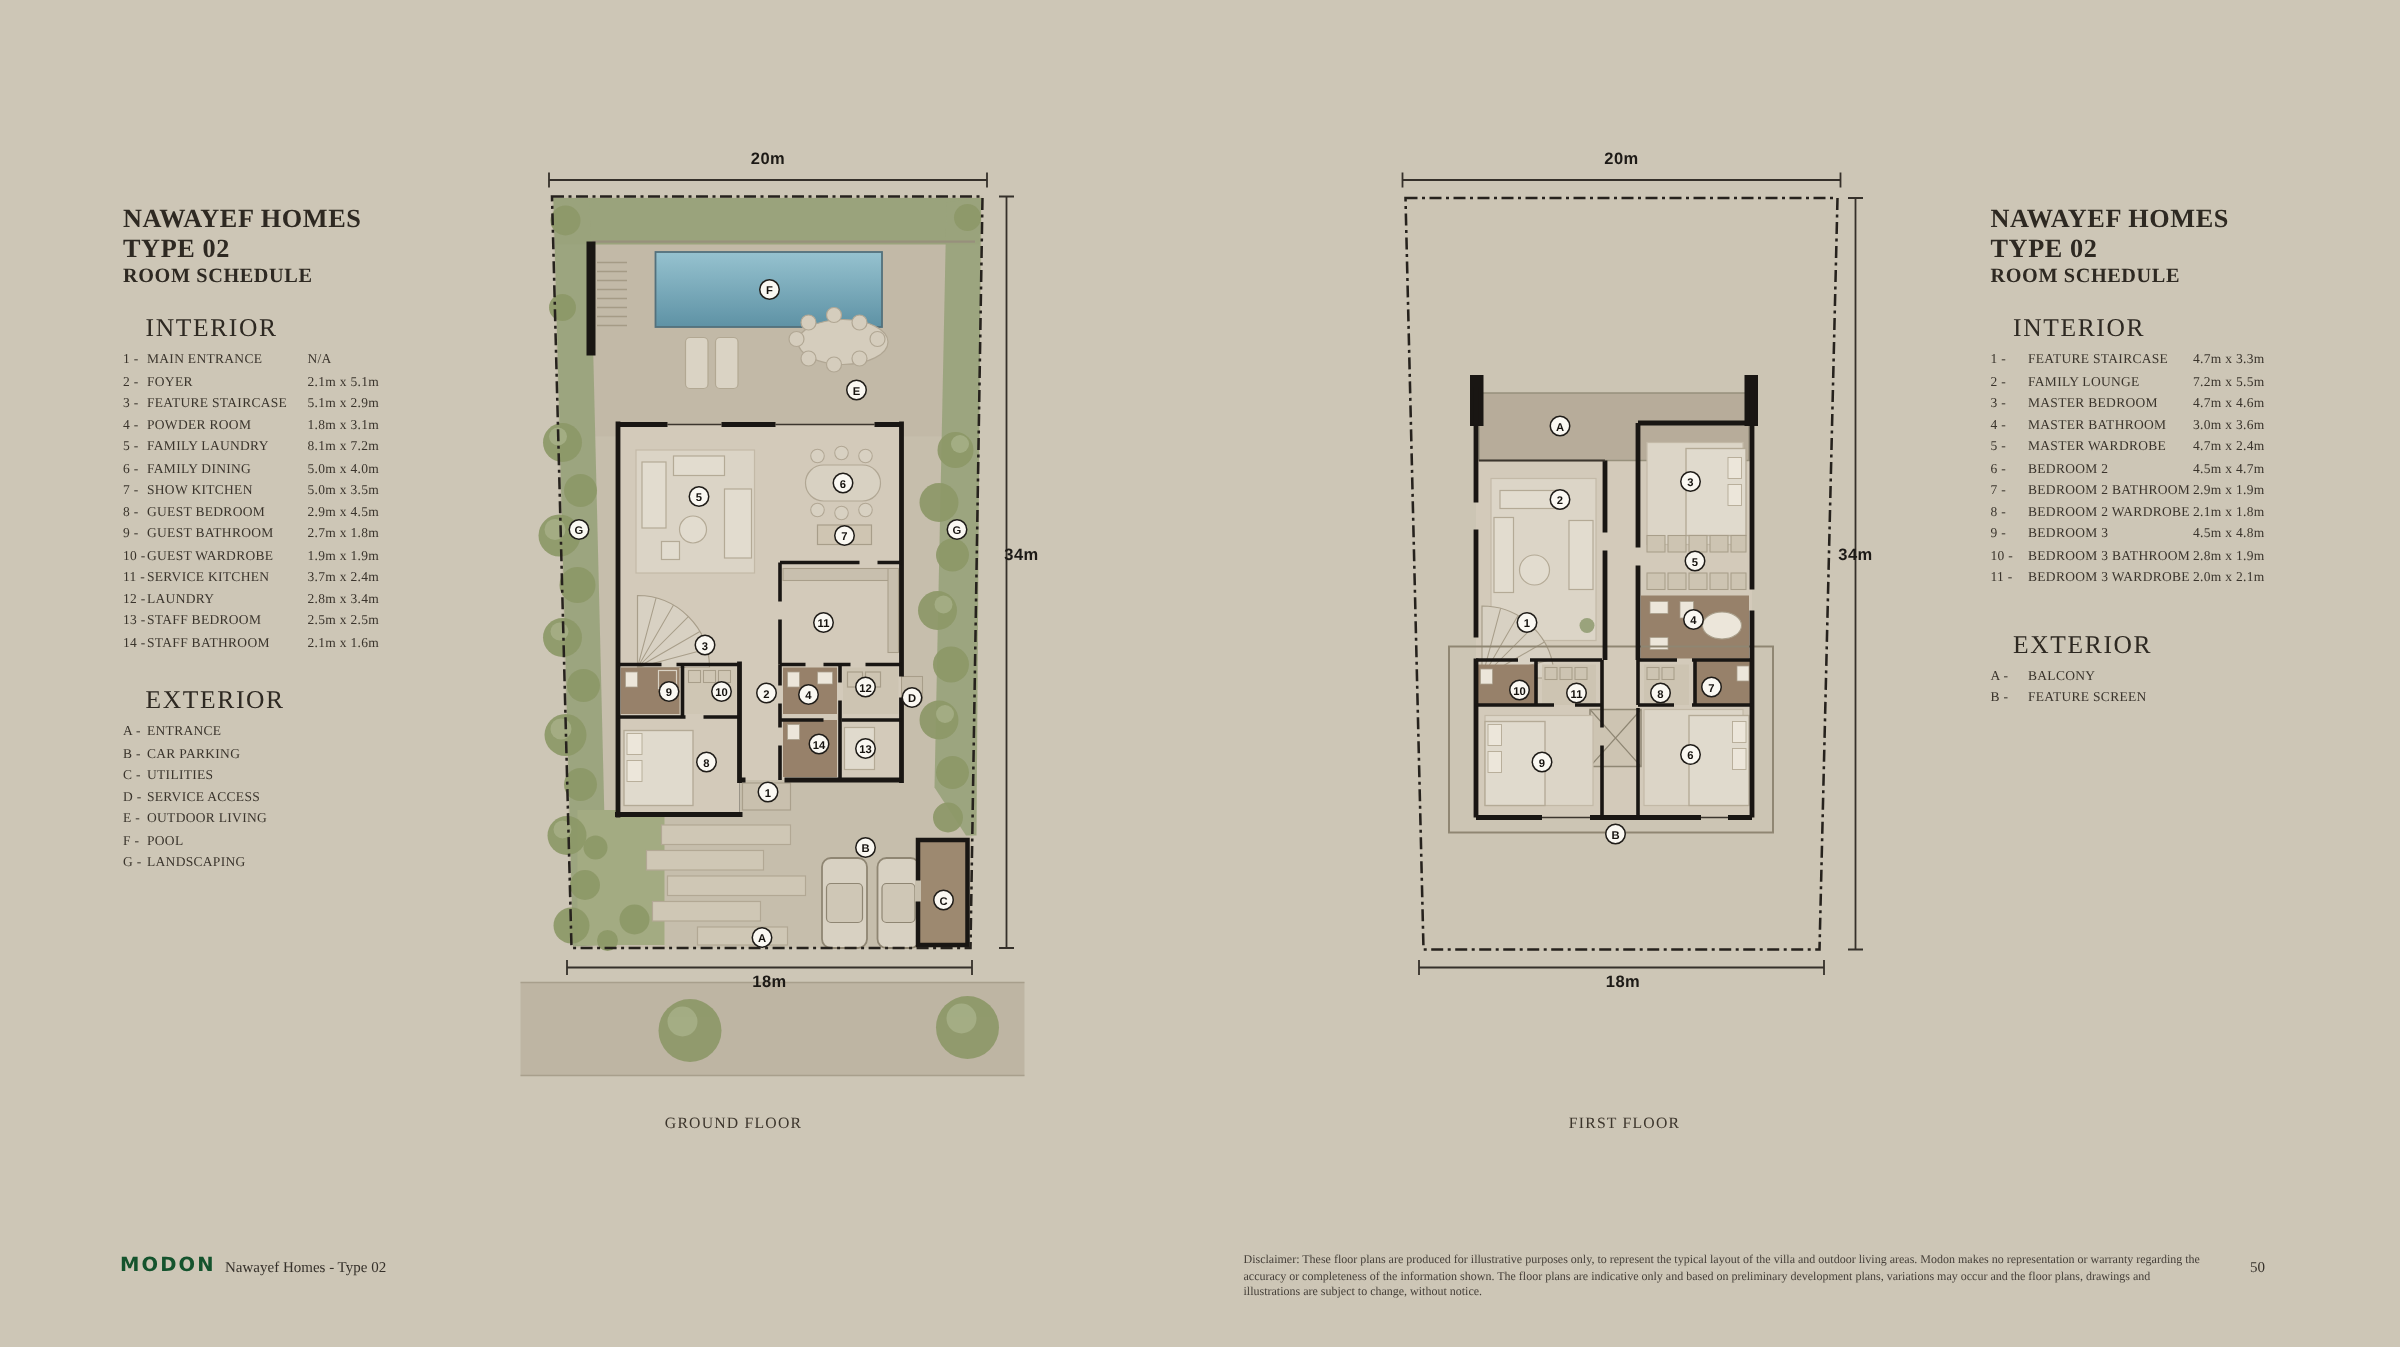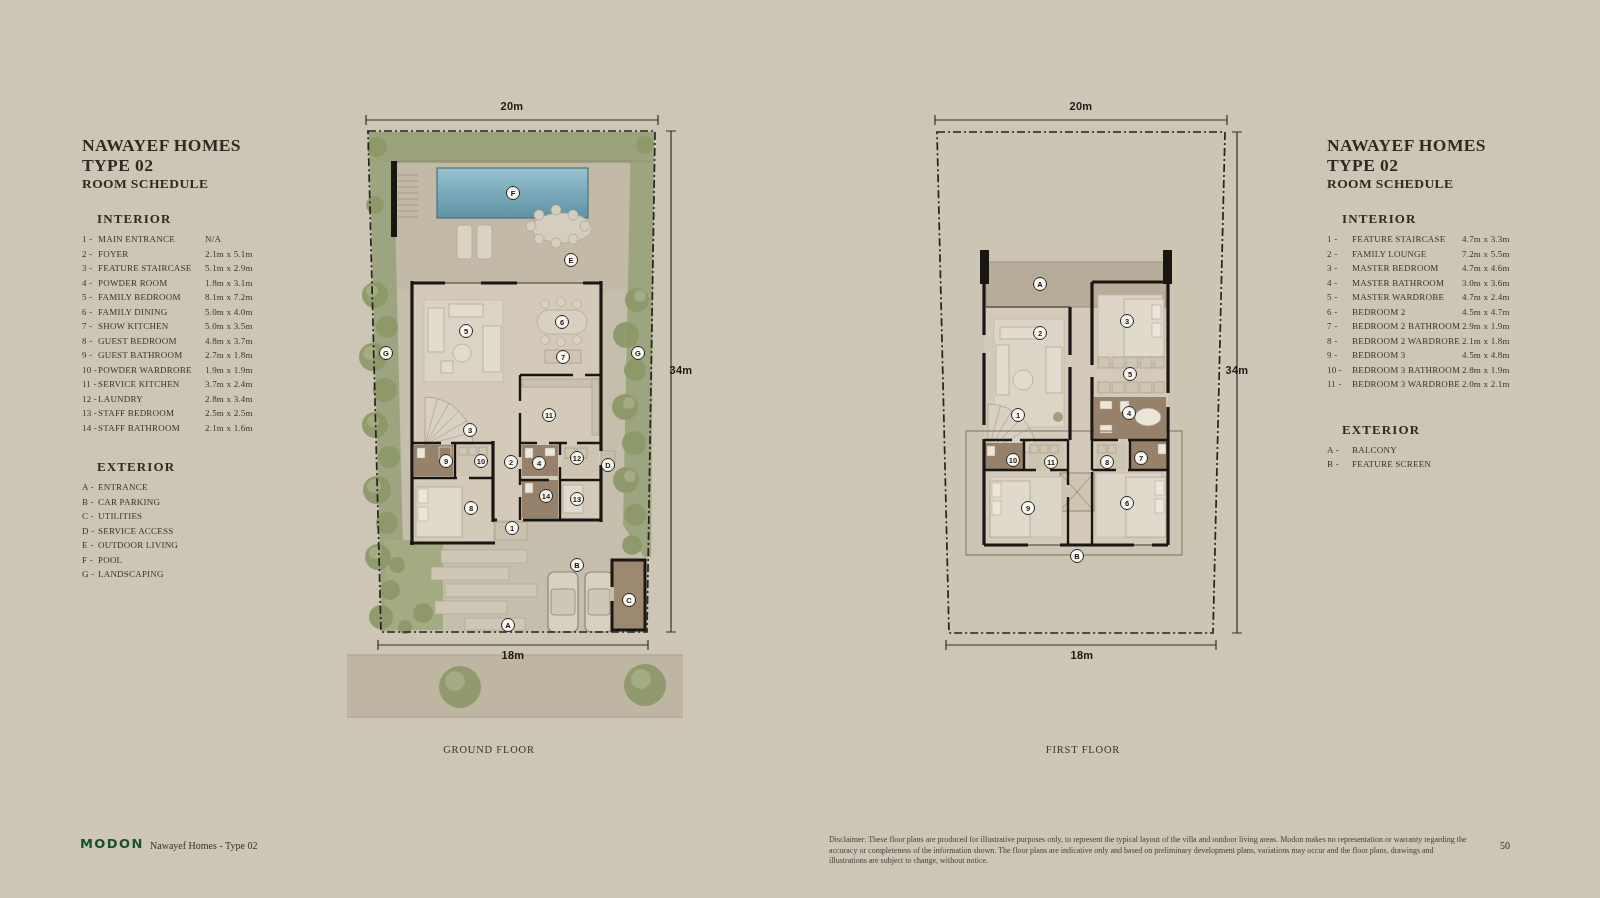--- a/index.html
+++ b/index.html
@@ -5,21 +5,21 @@
   html,body{margin:0;padding:0}
   body{width:1600px;height:898px;position:relative;overflow:hidden;
        background:#cdc6b6;font-family:"Liberation Serif",serif;color:#332d26;}
 
   
   .schedule{position:absolute;width:230px}
   .schedule h1{margin:0;font-size:17.5px;line-height:19.5px;font-weight:600;
                letter-spacing:.4px;color:#2e2922;font-family:"Liberation Serif",serif}
   .schedule h2{margin:1px 0 16px;font-size:13.5px;line-height:16px;font-weight:600;
                letter-spacing:.4px;color:#2e2922}
-  .schedule h3{margin:21px 0 7px 15px;font-size:13px;line-height:12px;font-weight:700;
+  .schedule h3{margin:21px 0 7px 15px;font-size:17px;line-height:12px;font-weight:400;
                letter-spacing:1.1px;color:#2e2922}
   .schedule h3.exterior{margin-top:26px}
   .schedule.right h3.exterior{margin-top:32px}
   .row{display:grid;grid-template-columns:16px 107px auto;
        font-size:9px;line-height:14.5px;letter-spacing:.2px;color:#3a342c}
   .schedule.right .row{grid-template-columns:25px 110px auto}
   .row .n::after{content:" -"}
   .row .nm,.row .dm{white-space:nowrap}
 
   
@@ -72,51 +72,51 @@
       </div>
 
       <div class="row">
         <span class="n">4</span>
         <span class="nm">POWDER ROOM</span>
         <span class="dm">1.8m x 3.1m</span>
       </div>
 
       <div class="row">
         <span class="n">5</span>
-        <span class="nm">FAMILY BEDROOM</span>
+        <span class="nm">FAMILY LAUNDRY</span>
         <span class="dm">8.1m x 7.2m</span>
       </div>
 
       <div class="row">
         <span class="n">6</span>
         <span class="nm">FAMILY DINING</span>
         <span class="dm">5.0m x 4.0m</span>
       </div>
 
       <div class="row">
         <span class="n">7</span>
         <span class="nm">SHOW KITCHEN</span>
         <span class="dm">5.0m x 3.5m</span>
       </div>
 
       <div class="row">
         <span class="n">8</span>
         <span class="nm">GUEST BEDROOM</span>
-        <span class="dm">4.8m x 3.7m</span>
+        <span class="dm">2.9m x 4.5m</span>
       </div>
 
       <div class="row">
         <span class="n">9</span>
         <span class="nm">GUEST BATHROOM</span>
         <span class="dm">2.7m x 1.8m</span>
       </div>
 
       <div class="row">
         <span class="n">10</span>
-        <span class="nm">POWDER WARDROBE</span>
+        <span class="nm">GUEST WARDROBE</span>
         <span class="dm">1.9m x 1.9m</span>
       </div>
 
       <div class="row">
         <span class="n">11</span>
         <span class="nm">SERVICE KITCHEN</span>
         <span class="dm">3.7m x 2.4m</span>
       </div>
 
       <div class="row">

